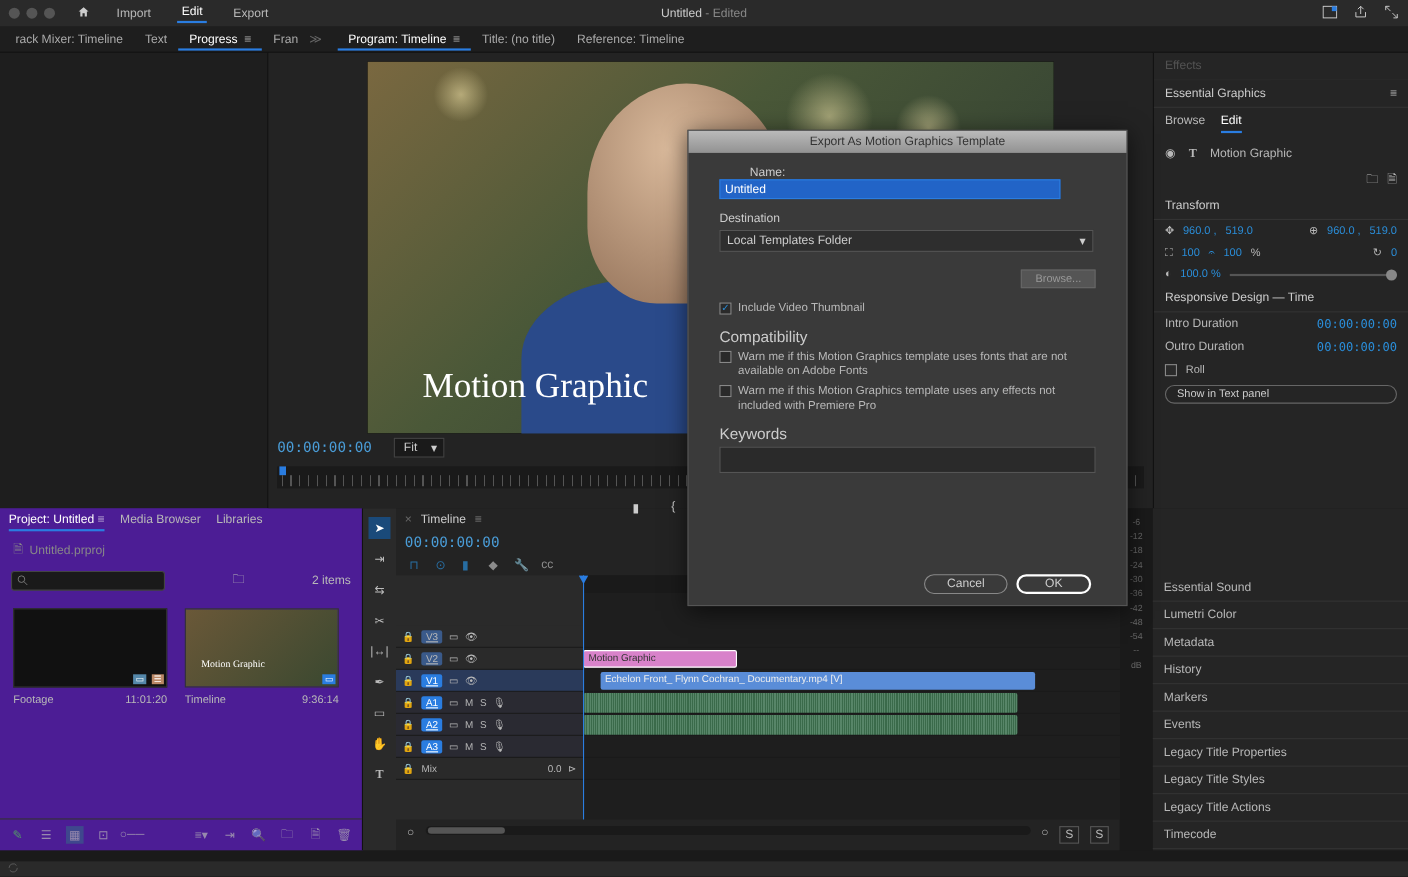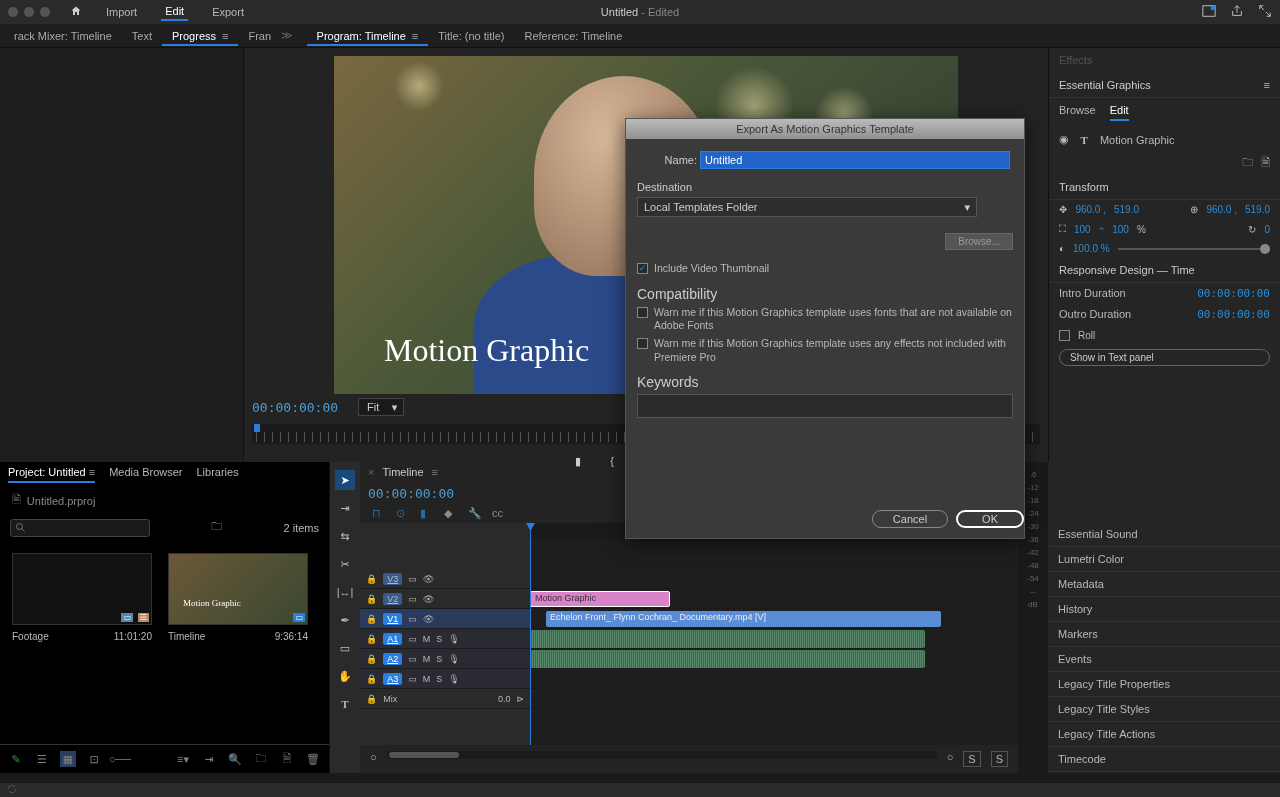--- a/index.html
+++ b/index.html
@@ -53,21 +53,21 @@
 .prop-row { display: flex; align-items: center; gap: 8px; padding: 4px 10px; font-size: 10px; }
 .prop-val { color: #2a8dd8; }
 .slider-track { flex: 1; height: 2px; background: #555; position: relative; }
 .slider-thumb { position: absolute; right: 0; top: -4px; width: 10px; height: 10px; border-radius: 50%; background: #888; }
 .dur-row { display: flex; justify-content: space-between; padding: 4px 10px; }
 .dur-val { color: #2a8dd8; font-family: monospace; }
 .show-text-btn { border: 1px solid #666; border-radius: 10px; padding: 2px 10px; font-size: 10px; float: right; margin: 4px 10px; color: #ccc; cursor: pointer; }
 
 
 .lower { display: flex; height: 311px; }
-.project-panel { width: 330px; background: #000000; border-right: 1px solid #111; display: flex; flex-direction: column; }
+.project-panel { width: 330px; background: #4c1d95; border-right: 1px solid #111; display: flex; flex-direction: column; }
 .pp-tabs { display: flex; gap: 14px; padding: 4px 8px; }
 .pp-tab { cursor: pointer; padding-bottom: 3px; }
 .pp-tab.active { color: #fff; border-bottom: 2px solid #2a7de1; }
 .pp-info { display: flex; align-items: center; gap: 6px; padding: 4px 12px; color: #888; }
 .pp-search-row { display: flex; align-items: center; justify-content: space-between; padding: 4px 10px; }
 .pp-search { width: 140px; height: 18px; background: #1a1a1a; border: 1px solid #444; border-radius: 3px; display: flex; align-items: center; padding: 0 4px; }
 .pp-items { display: flex; gap: 16px; padding: 12px; }
 .pp-item { width: 140px; }
 .pp-thumb { width: 140px; height: 72px; background: #111; border: 1px solid #333; position: relative; }
 .pp-thumb.video { background: linear-gradient(135deg, #6a5838, #3a4830); }
@@ -110,34 +110,34 @@
 
 .meters { width: 30px; background: #1a1a1a; display: flex; flex-direction: column; align-items: center; padding: 8px 2px; font-size: 8px; gap:4px; }
 .meter-tick { color: #666; }
 
 .right-acc { width: 232px; background: #252525; display: flex; flex-direction: column; }
 .acc-item { padding: 6px 10px; border-bottom: 1px solid #333; cursor: pointer; font-size: 11px; }
 
 
 .modal { position: absolute; left: 625px; top: 118px; width: 400px; background: #3a3a3a; border: 1px solid #555; box-shadow: 0 4px 20px rgba(0,0,0,.6); z-index: 100; }
 .modal-title { background: linear-gradient(#bababa, #929292); color: #333; text-align: center; padding: 4px; font-size: 11px; font-weight:500; }
-.modal-body { padding: 12px 11px; }
+.modal-body { padding: 12px 28px; }
 .modal-row { margin-bottom: 12px; }
 .modal-label { display: inline-block; width: 60px; text-align: right; color: #ccc; font-size: 11px; }
 .modal-input { background: #fff; color: #333; border: 1px solid #2a7de1; padding: 2px 4px; width: 310px; font-size: 11px; }
 .modal-input.sel { background: #2264c7; color: #fff; }
 .modal-select { width: 340px; background: #2e2e2e; border: 1px solid #555; color: #ccc; padding: 3px 6px; position: relative; margin-top:4px; font-size:11px;}
 .modal-select::after { content: '▾'; position: absolute; right: 6px; }
 .modal-browse { float: right; background: #555; border: 1px solid #666; padding: 2px 12px; color: #999; margin-top: 16px; font-size:10px; cursor:pointer;}
 .modal-check-row { display: flex; align-items: flex-start; gap: 6px; margin: 4px 0; font-size: 10.5px; line-height:1.3; }
 .modal-check { width: 11px; height: 11px; border: 1px solid #888; background: #2a2a2a; flex-shrink: 0; margin-top:1px; cursor:pointer; display:flex; align-items:center; justify-content:center;}
 .modal-check.checked::after { content: '✓'; color: #2a8dd8; font-size: 9px; }
 .modal-section-label { color: #ccc; margin: 10px 0 4px; font-size: 14px; }
 .modal-keywords { width: 100%; height: 24px; background: #2a2a2a; border: 1px solid #555; margin-top:2px;}
-.modal-footer { display: flex; justify-content: flex-end; gap: 8px; padding: 10px 0; }
+.modal-footer { display: flex; justify-content: flex-end; gap: 8px; padding: 10px 32px; }
 .modal-btn { padding: 2px 20px; border: 1px solid #888; background: transparent; color: #ccc; border-radius: 10px; cursor: pointer; font-size:11px;}
 .modal-btn.primary { border: 2px solid #fff; padding: 1px 24px; }
 
 .bottom-strip { position:absolute; bottom:0; left:0; right:0; height:14px; background:#2a2a2a; display:flex; align-items:center; padding:0 6px;}
 .bottom-strip svg { width:12px; height:12px; opacity:.6;}
 
 .icon-svg { width:12px; height:12px; fill:currentColor; }
 </style>
 </head>
 <body>

